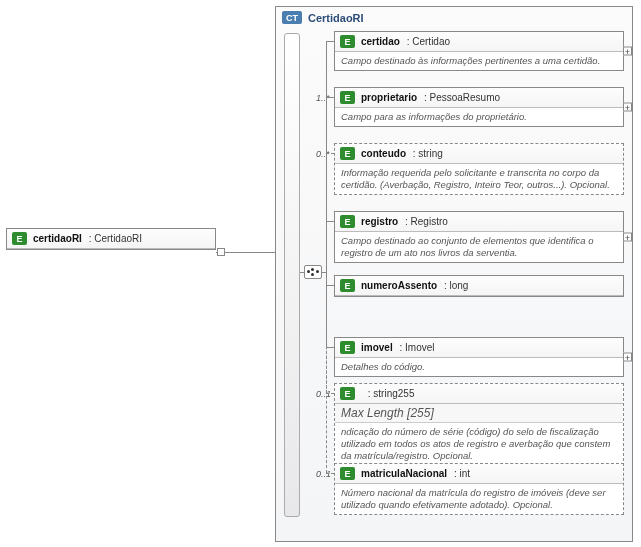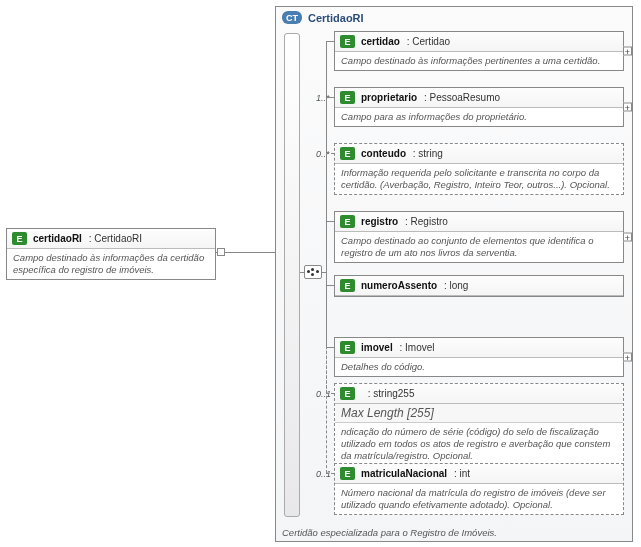--- a/index.html
+++ b/index.html
@@ -38,21 +38,21 @@
     width: 15px;
     height: 13px;
     font-size: 9px;
     font-weight: bold;
     color: #fff;
     border-radius: 2px;
     margin-right: 6px;
     flex-shrink: 0;
   }
   .badge-e { background: #2e8b2e; }
-  .badge-ct { background: #4a7db0; width: 20px; border-radius: 6px; }
+  .badge-ct { background: #4a7db0; width: 20px; }
   .el-name { font-weight: bold; color: #111; }
   .el-type { color: #333; margin-left: 4px; }
   .desc {
     padding: 3px 6px;
     font-style: italic;
     color: #555;
     font-size: 9.5px;
     line-height: 1.25;
     background: #fff;
   }
@@ -160,21 +160,20 @@
 </head>
 <body>
 
 <div class="root">
   <div class="elem-box">
     <div class="elem-header">
       <span class="badge badge-e">E</span>
       <span class="el-name">certidaoRI</span>
       <span class="el-type">&nbsp;:&nbsp;<span>CertidaoRI</span></span>
     </div>
-    <div class="desc">Campo destinado às informações da certidão específica do registro de imóveis.</div>
   </div>
 </div>
 
 <div class="hline" style="left:216px; top:252px; width:59px;"></div>
 
 <div style="position:absolute; left:217px; top:248px; width:8px; height:8px; border:1px solid #888; background:#fff;"></div>
 
 <div class="ct-box">
   <div class="ct-header">
     <span class="badge badge-ct">CT</span>
@@ -292,14 +291,13 @@
           </div>
           <div class="desc">Número nacional da matrícula do registro de imóveis (deve ser utilizado quando efetivamente adotado). Opcional.</div>
         </div>
       </div>
       <div class="mult" style="left: 40px; top: 462px;">0..1</div>
       <div class="vline" style="left: 50px; top: 265px; height: 201px; background: none; border-left: 1px dashed rgb(136, 136, 136);"></div>
       <div class="hline" style="left: 50px; top: 466px; width: 8px; background: none; border-top: 1px dashed rgb(136, 136, 136);"></div>
       <div class="hline" style="left: 46px; top: 265px; width: 4px;"></div>
     </div>
 
-  <div class="ct-foot">Certidão especializada para o Registro de Imóveis.</div>
 </div>
 
 </body></html>

